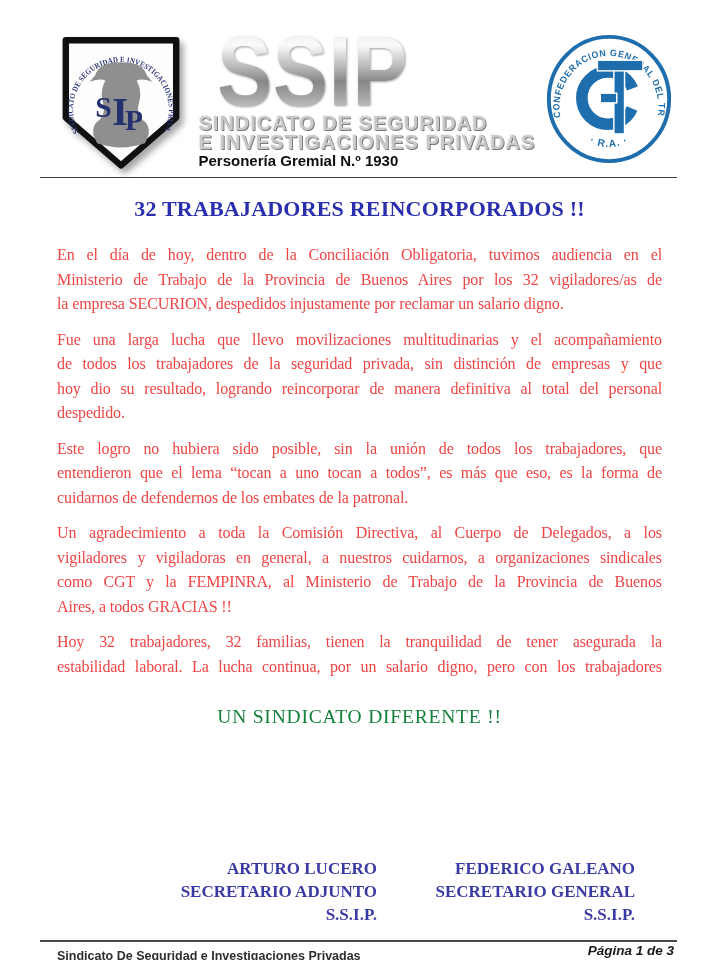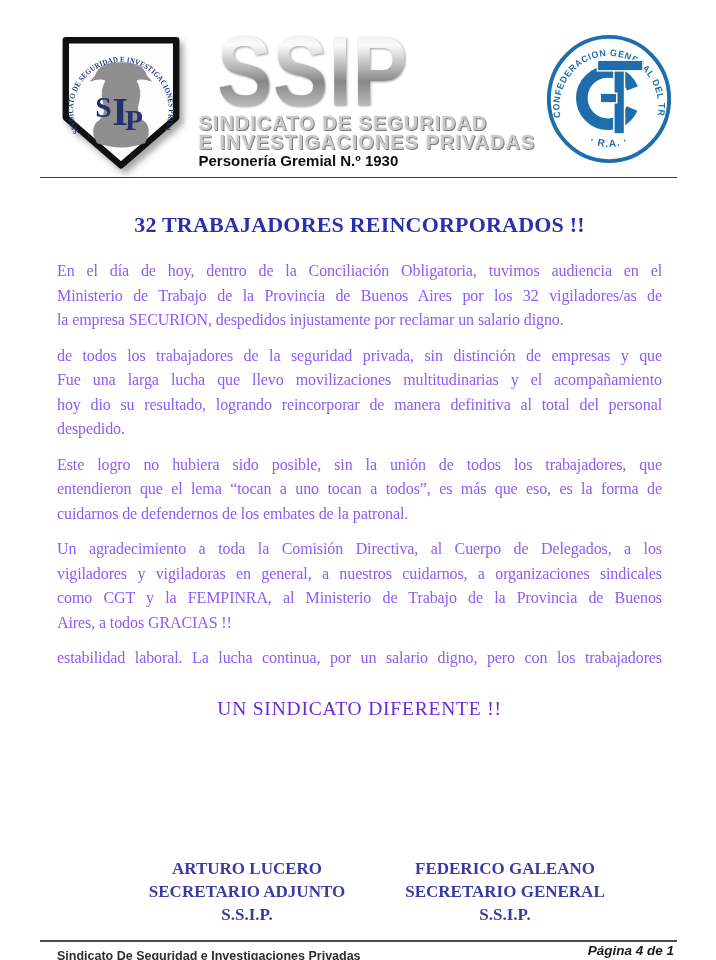--- a/index.html
+++ b/index.html
@@ -34,34 +34,34 @@
   .personeria {
     font-family:"Liberation Sans", sans-serif; font-weight:700;
     font-size:15px; color:#0f0f0f;
   }
 
   .rule { position:absolute; left:40px; right:39px; border-top:1.6px solid #3c3c3c; }
   .rule-top { top:177px; }
   .rule-footer { top:940px; border-top:2px solid #4a4a4a; }
 
   
-  .doc-main { position:absolute; top:212px; left:57px; width:605px; }
+  .doc-main { position:absolute; top:196px; left:57px; width:605px; }
   .doc-title {
     margin:0 0 21px 0; text-align:center;
     font-size:22px; font-weight:700; letter-spacing:0.2px; color:#2a2fae;
   }
   .paragraph { margin:0 0 11px 0; font-size:16px; line-height:24.5px;
-               letter-spacing:-0.1px; color:#8b5cf6; }
+               letter-spacing:-0.1px; color:#ef4444; }
   .jline { text-align:justify; text-align-last:justify; }
   .jlast { text-align:justify; text-align-last:left; }
   .slogan { margin-top:27px; text-align:center; font-size:19.5px;
-            letter-spacing:0.8px; color:#6d28d9; }
+            letter-spacing:0.8px; color:#15803d; }
 
   
-  .sig { position:absolute; top:857px; width:260px; text-align:center;
+  .sig { position:absolute; top:857px; width:260px; text-align:right;
          color:#3a3aa4; font-weight:700; font-size:17px; line-height:23px; }
   .sig-left  { left:117px; }
   .sig-right { left:375px; }
 
   
   .footer-left {
     position:absolute; left:57px; top:949px;
     font-family:"Liberation Sans", sans-serif; font-weight:700;
     font-size:12.5px; color:#2e2e2e; white-space:nowrap;
   }
@@ -126,54 +126,55 @@
   <main class="doc-main">
     <h1 class="doc-title">32 TRABAJADORES REINCORPORADOS !!</h1>
 
     <div class="paragraph">
       <div class="jline">En el día de hoy, dentro de la Conciliación Obligatoria, tuvimos audiencia en el</div>
       <div class="jline">Ministerio de Trabajo de la Provincia de Buenos Aires por los 32 vigiladores/as de</div>
       <div class="jlast">la empresa SECURION, despedidos injustamente por reclamar un salario digno.</div>
     </div>
 
     <div class="paragraph">
+      <div class="jline">Fue una larga lucha que llevo movilizaciones multitudinarias y el acompañamiento</div>
       <div class="jline">de todos los trabajadores de la seguridad privada, sin distinción de empresas y que</div>
-      <div class="jline">Fue una larga lucha que llevo movilizaciones multitudinarias y el acompañamiento</div>
       <div class="jline">hoy dio su resultado, logrando reincorporar de manera definitiva al total del personal</div>
       <div class="jlast">despedido.</div>
     </div>
 
     <div class="paragraph">
       <div class="jline">Este logro no hubiera sido posible, sin la unión de todos los trabajadores, que</div>
       <div class="jline">entendieron que el lema “tocan a uno tocan a todos”, es más que eso, es la forma de</div>
       <div class="jlast">cuidarnos de defendernos de los embates de la patronal.</div>
     </div>
 
     <div class="paragraph">
       <div class="jline">Un agradecimiento a toda la Comisión Directiva, al Cuerpo de Delegados, a los</div>
       <div class="jline">vigiladores y vigiladoras en general, a nuestros cuidarnos, a organizaciones sindicales</div>
       <div class="jline">como CGT y la FEMPINRA, al Ministerio de Trabajo de la Provincia de Buenos</div>
       <div class="jlast">Aires, a todos GRACIAS !!</div>
     </div>
 
     <div class="paragraph">
+      <div class="jline">Hoy 32 trabajadores, 32 familias, tienen la tranquilidad de tener asegurada la</div>
       <div class="jline">estabilidad laboral. La lucha continua, por un salario digno, pero con los trabajadores</div>
     </div>
 
     <div class="slogan">UN SINDICATO DIFERENTE !!</div>
   </main>
 
   <div class="sig sig-left">
     <div>ARTURO LUCERO</div>
     <div>SECRETARIO ADJUNTO</div>
     <div>S.S.I.P.</div>
   </div>
   <div class="sig sig-right">
     <div>FEDERICO GALEANO</div>
     <div>SECRETARIO GENERAL</div>
     <div>S.S.I.P.</div>
   </div>
 
   <div class="rule rule-footer"></div>
   <div class="footer-left">Sindicato De Seguridad e Investigaciones Privadas</div>
-  <div class="footer-right">Página 4 de 1</div>
+  <div class="footer-right">Página 1 de 3</div>
 
 </div>
 
 </body></html>

